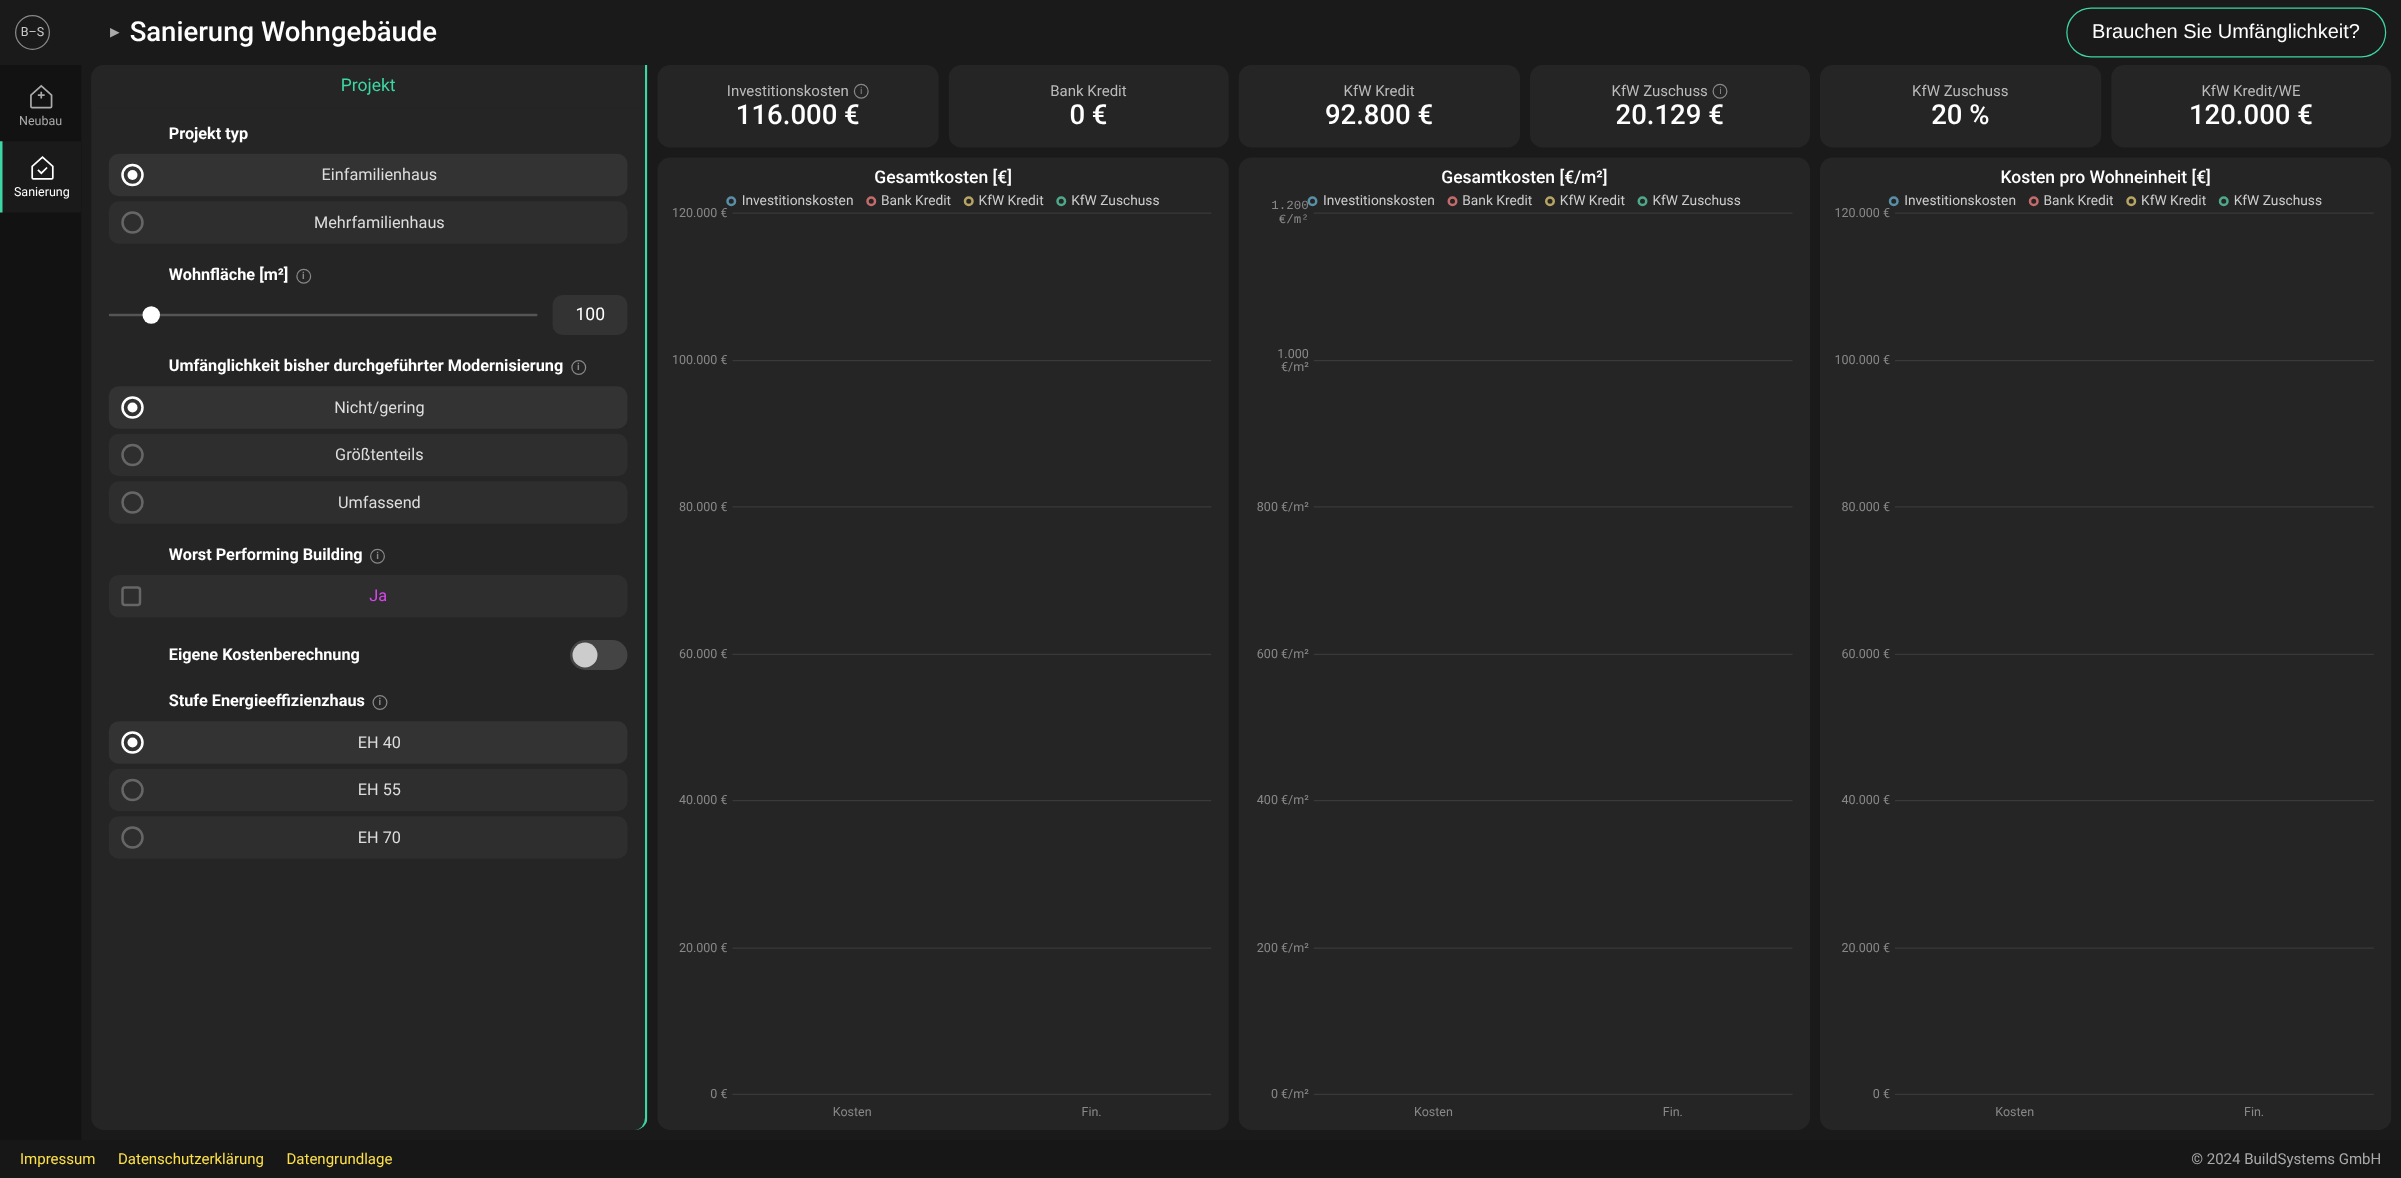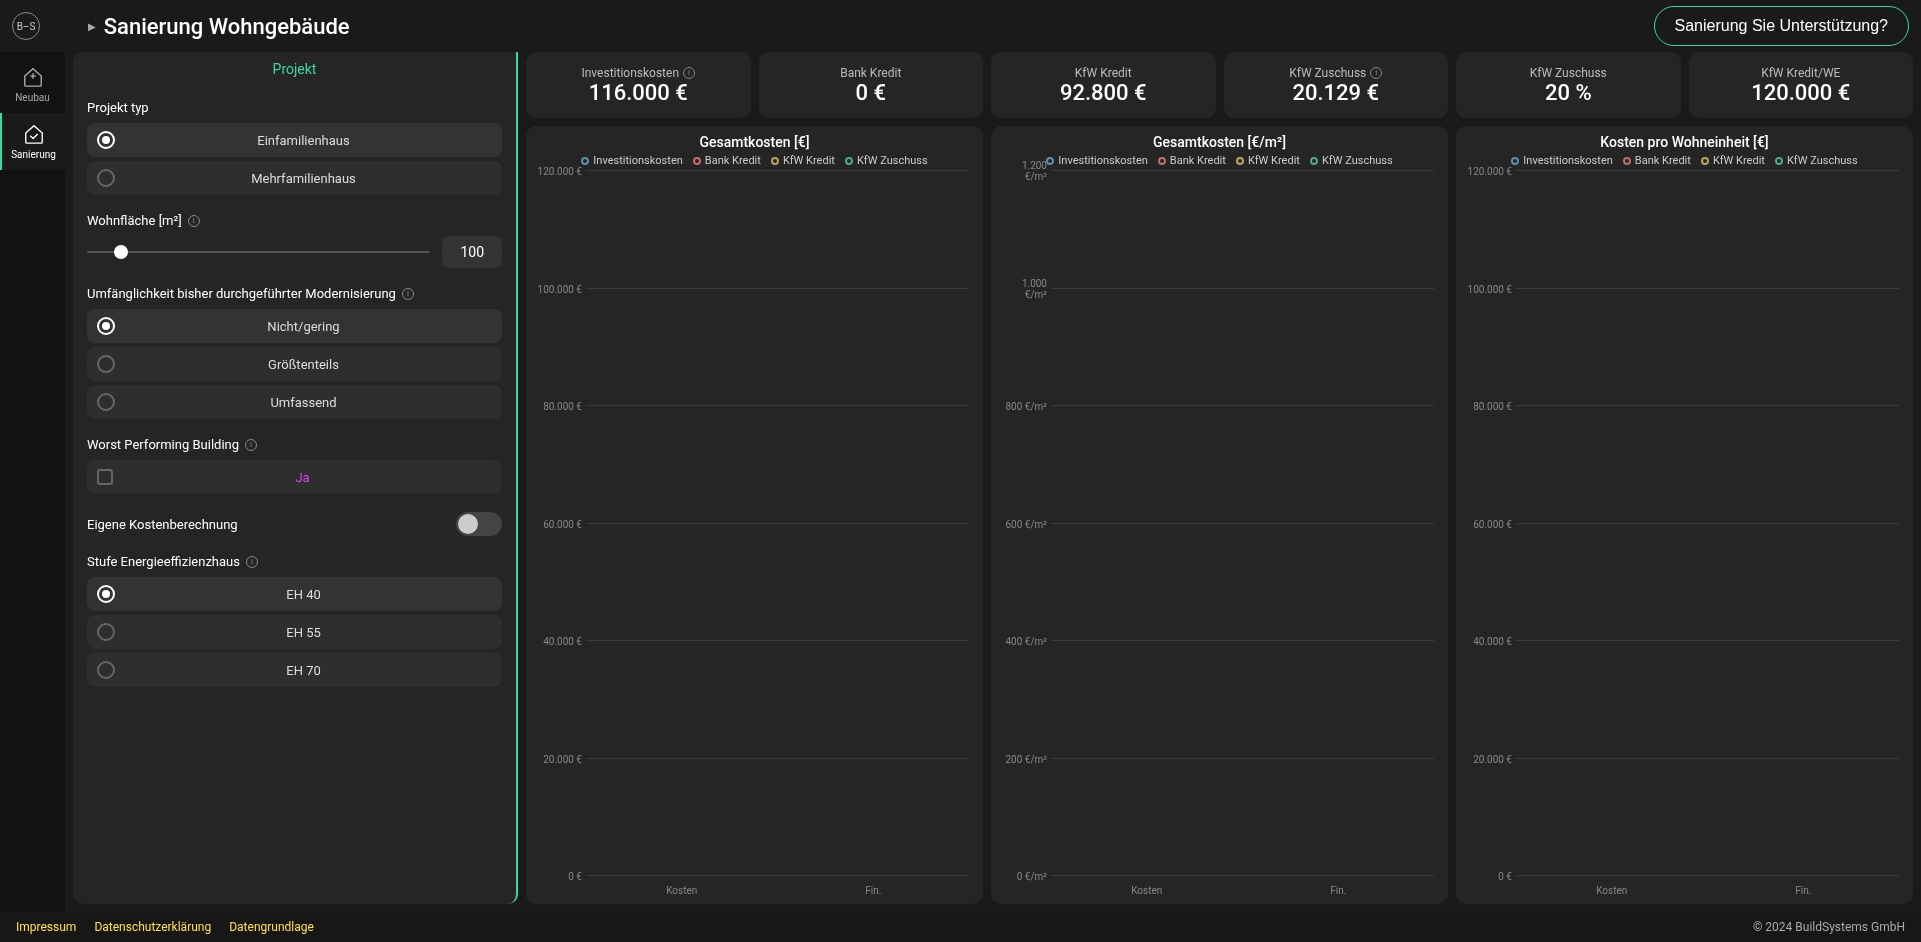--- a/index.html
+++ b/index.html
@@ -70,21 +70,21 @@
 }
 .tabs { display: flex; height: 34px; }
 .tab {
   flex: 1; display: flex; align-items: center; justify-content: center;
   font-size: 14px; cursor: pointer;
   border-top-left-radius: 10px; border-top-right-radius: 10px;
 }
 .tab.active { background: #252525; color: #3dd6a5; }
 .tab.inactive { background: #1e1e1e; color: #888; }
 .form-body { padding: 14px 14px; overflow-y: auto; flex: 1; display: flex; flex-direction: column; gap: 18px;}
-.form-label { font-size: 13px; font-weight: 400; color: #fff; display: flex; align-items: center; gap: 6px;}
+.form-label { font-size: 13px; font-weight: 700; color: #fff; display: flex; align-items: center; gap: 6px; margin-left: 48px;}
 .info-icon { width: 12px; height: 12px; border: 1px solid #888; border-radius: 50%; display: inline-flex; align-items: center; justify-content: center; font-size: 8px; color: #888;}
 .radio-group { display: flex; flex-direction: column; gap: 4px; margin-top: 8px;}
 .radio-opt {
   background: #2e2e2e;
   border-radius: 8px;
   height: 34px;
   display: flex; align-items: center;
   padding: 0 10px;
   cursor: pointer;
   position: relative;
@@ -151,21 +151,21 @@
 </style>
 </head>
 <body>
 
 <div class="top-bar">
   <div class="logo-badge">B–S</div>
   <div class="title-row">
     <span class="arrow">▶</span>
     <h1 class="page-title">Sanierung Wohngebäude</h1>
   </div>
-  <button class="support-btn">Sanierung Sie Unterstützung?</button>
+  <button class="support-btn">Brauchen Sie Umfänglichkeit?</button>
 </div>
 
 <div class="main-row">
   <div class="sidebar">
     <div class="sb-item">
       <svg class="sb-icon" viewBox="0 0 24 24">
           <path d="M3 11l9-8 9 8v10a1 1 0 01-1 1H4a1 1 0 01-1-1V11z"></path>
           <path d="M12 8v6M9 11h6"></path>
         </svg>
       <span>Neubau</span>
@@ -361,21 +361,21 @@
                 <div class="y-label" style="bottom: calc(16.6667% + 16.6667px); transform: translateY(50%);">200 €/m²</div>
                 <div class="grid-line" style="bottom: calc(33.3333% + 13.3333px);"></div>
                 <div class="y-label" style="bottom: calc(33.3333% + 13.3333px); transform: translateY(50%);">400 €/m²</div>
                 <div class="grid-line" style="bottom: calc(50% + 10px);"></div>
                 <div class="y-label" style="bottom: calc(50% + 10px); transform: translateY(50%);">600 €/m²</div>
                 <div class="grid-line" style="bottom: calc(66.6667% + 6.66667px);"></div>
                 <div class="y-label" style="bottom: calc(66.6667% + 6.66667px); transform: translateY(50%);">800 €/m²</div>
                 <div class="grid-line" style="bottom: calc(83.3333% + 3.33333px);"></div>
                 <div class="y-label" style="bottom: calc(83.3333% + 3.33333px); transform: translateY(50%);">1.000 €/m²</div>
                 <div class="grid-line" style="bottom: calc(100% + 0px);"></div>
-                <div class="y-label" style="bottom: calc(100% + 0px); transform: translateY(50%);">1.200 €/m²</div>
+                <div class="y-label" style="bottom: calc(100% + 0px); transform: translateY(50%); font-family: Liberation Mono, monospace;">1.200 €/m²</div>
                 <div class="bars">
                   <div class="bar-col">
                     <div class="bar" style="height: 96.6667%;">
                       <div class="bar-seg" style="height: 96.6667%; background: rgb(90, 143, 168);"></div>
                     </div>
                   </div>
                   <div class="bar-col">
                     <div class="bar" style="height: 96.6667%;">
                       <div class="bar-seg" style="height: 19.3333%; background: rgb(79, 168, 140);"></div>
                       <div class="bar-seg" style="height: 77.3333%; background: rgb(184, 165, 101);"></div>

